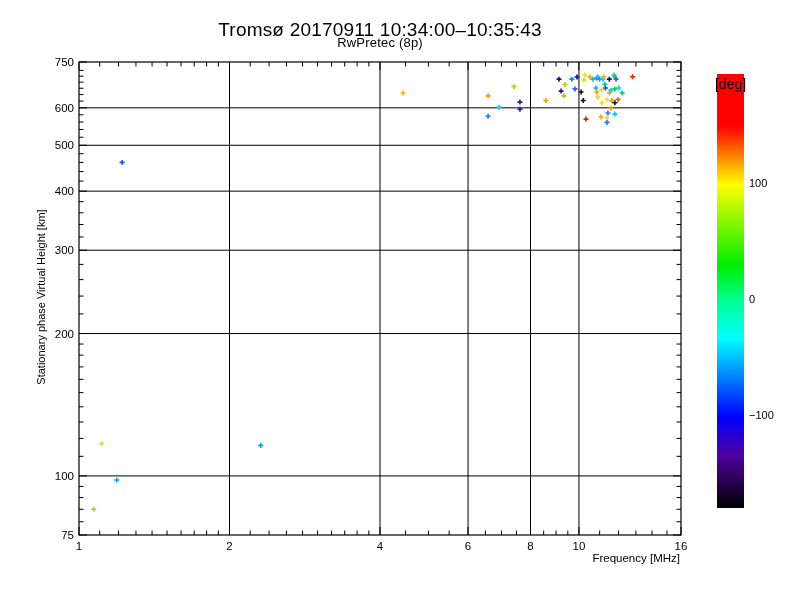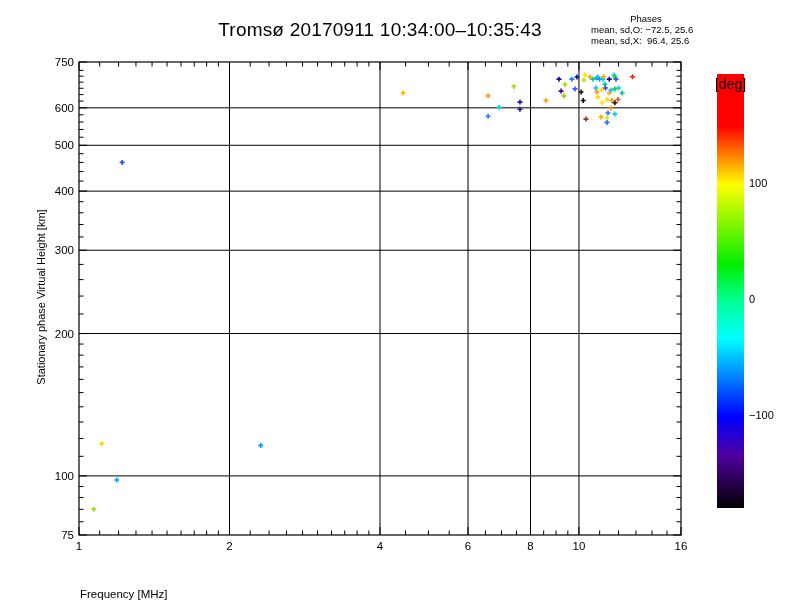--- a/index.html
+++ b/index.html
@@ -5,40 +5,36 @@
   html,body{margin:0;padding:0;background:#ffffff;}
   .figure{position:relative;width:800px;height:600px;background:#ffffff;
           font-family:"Liberation Sans",sans-serif;color:#000;overflow:hidden;}
   .title-line1{position:absolute;top:23px;left:100px;width:560px;text-align:center;
                font-size:19px;line-height:13px;letter-spacing:0.2px;}
   .title-line2{position:absolute;top:36px;left:100px;width:560px;text-align:center;
                font-size:13px;line-height:13px;letter-spacing:0.2px;}
   .stats{position:absolute;top:13px;left:591px;width:110px;font-size:9.5px;line-height:11px;}
   .stats-header{text-align:center;}
   .stats-line{white-space:pre;}
-  .xlabel{position:absolute;top:552px;left:80px;width:600px;text-align:left;font-size:11.5px;margin-top:36px;}
+  .xlabel{position:absolute;top:552px;left:80px;width:600px;text-align:right;font-size:11.5px;}
   .ylabel{position:absolute;top:297px;left:41px;transform:translate(-50%,-50%) rotate(-90deg);
           white-space:nowrap;font-size:11px;}
   .plot-svg{position:absolute;left:0;top:0;}
   .colorbar{position:absolute;left:717px;top:74px;width:27px;height:434px;}
   .cb-label{position:absolute;left:709px;top:76px;width:43px;text-align:center;font-size:14px;}
   .cb-tick{position:absolute;font-size:11px;line-height:11px;}
 </style>
 </head>
 <body>
 
 <div class="figure">
 
   <div class="title-line1">Tromsø 20170911 10:34:00–10:35:43</div>
-
-  <div class="stats">
-    <div class="stats-header">Phases</div>
-    <div class="stats-line">mean, sd,O: −72.5, 25.6</div>
-    <div class="stats-line">mean, sd,X:  96.4, 25.6</div>
-  </div>
+  <div class="title-line2">RwPretec (8p)</div>
+
 
   <svg class="plot-svg" id="plot-svg" width="800" height="600">
       <line x1="229.5" y1="62" x2="229.5" y2="535" stroke="#000000" stroke-width="1"></line>
       <line x1="380" y1="62" x2="380" y2="535" stroke="#000000" stroke-width="1"></line>
       <line x1="468.036856358534" y1="62" x2="468.036856358534" y2="535" stroke="#000000" stroke-width="1"></line>
       <line x1="530.5" y1="62" x2="530.5" y2="535" stroke="#000000" stroke-width="1"></line>
       <line x1="578.950178280548" y1="62" x2="578.950178280548" y2="535" stroke="#000000" stroke-width="1"></line>
       <line x1="79" y1="475.9039775842741" x2="681" y2="475.9039775842741" stroke="#000000" stroke-width="1"></line>
       <line x1="79" y1="333.516789635211" x2="681" y2="333.516789635211" stroke="#000000" stroke-width="1"></line>
       <line x1="79" y1="250.2256241018738" x2="681" y2="250.2256241018738" stroke="#000000" stroke-width="1"></line>

